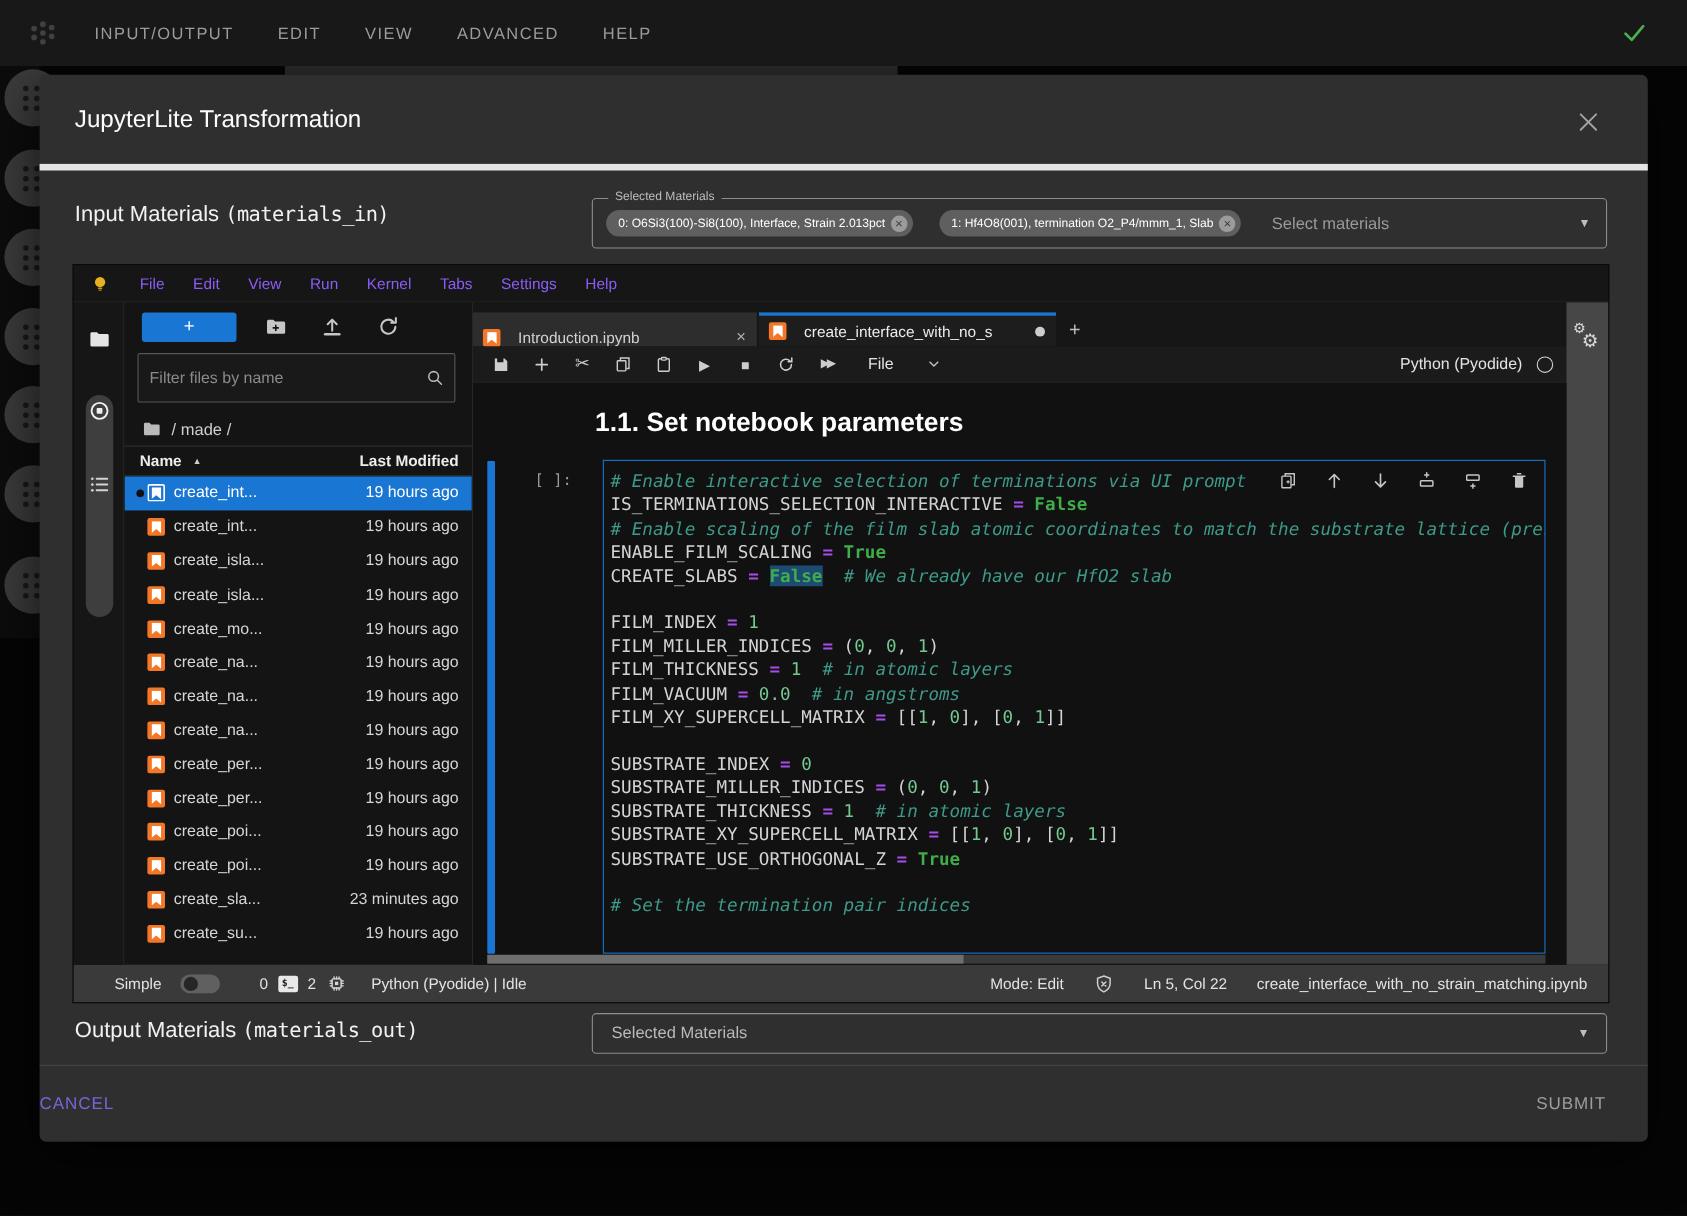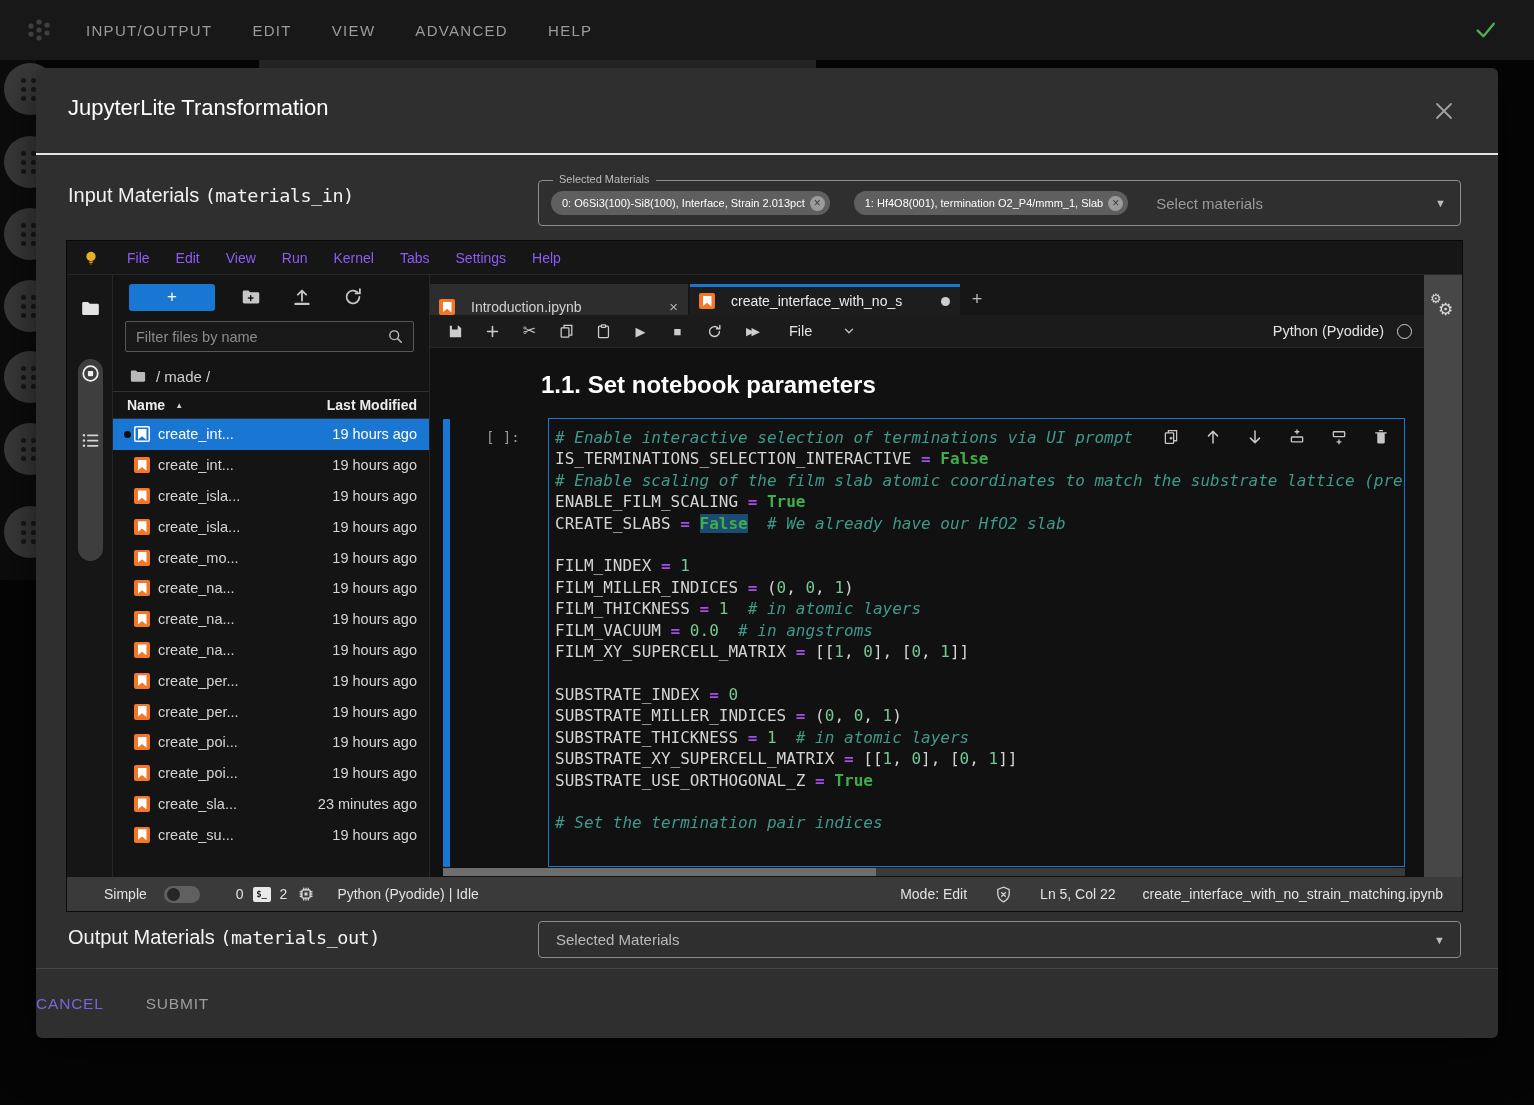--- a/index.html
+++ b/index.html
@@ -19,21 +19,21 @@
 
   
   .bg-strip { position:absolute; left:259px; top:60px; width:557px; height:9px; background:#2b2b2b; z-index:1; }
   .bg-rail { position:absolute; left:0; top:60px; width:36px; height:520px; background:#0c0c0c; z-index:1; }
   .bg-grip { position:absolute; left:4px; width:52px; height:52px; border-radius:50%; background:#3b3b3b; }
   .bg-grip .dots { position:absolute; left:17px; top:15px; width:5px; height:5px; border-radius:50%; background:#191919;
     box-shadow:10px 0 0 #191919, 0 9px 0 #191919, 10px 9px 0 #191919, 0 18px 0 #191919, 10px 18px 0 #191919; }
 
   
   .dialog { position:absolute; left:36px; top:68px; width:1462px; height:970px; background:#2f2f2f; border-radius:6px; z-index:2; box-shadow:0 12px 48px rgba(0,0,0,.65); }
-  .dlg-header { position:absolute; left:0; top:0; right:0; height:87px; border-bottom:2px solid #e5e5e5; }
+  .dlg-header { position:absolute; left:0; top:0; right:0; height:87px; border-bottom:6px solid #e5e5e5; }
   .dlg-title { position:absolute; left:32px; top:27px; font-size:22px; color:#fdfdfd; font-weight:400; }
   .dlg-close { position:absolute; right:42px; top:31px; width:24px; height:24px; color:#a2a2a2; cursor:pointer; }
 
   .section-label { position:absolute; left:32px; font-size:20px; color:#f2f2f2; }
   .section-label .mono { font-size:18.5px; letter-spacing:-0.5px; }
   .input-label { top:116px; }
   .output-label { top:858px; }
 
   .fieldset { position:absolute; left:502px; top:112px; width:923px; height:46px; border:1px solid #8d8d8d; border-radius:4px;
     display:flex; align-items:center; padding:0 14px 0 12px; gap:10px; }
@@ -56,21 +56,21 @@
   .sb-icon { position:absolute; left:13px; width:21px; height:21px; color:#c9c9c9; }
   .sb-folder { top:23px; color:#e4e4e4; }
   .sb-running { top:88px; color:#efefef; }
   .sb-list { top:155px; color:#d4d4d4; }
 
   
   .fb { flex:0 0 316px; background:#141414; display:flex; flex-direction:column; min-height:0; }
   .fb-toolbar { flex:0 0 44px; display:flex; align-items:center; padding-left:16px; }
   .new-launcher { width:86px; height:27px; background:#1976d2; border-radius:3px; color:#fff; display:flex; align-items:center; justify-content:center; font-size:17px; margin-right:25px; cursor:pointer; }
   .fb-tool { width:22px; height:22px; color:#c6c6c6; margin-right:29px; cursor:pointer; }
-  .fb-filter { margin:2px 15px 0 12px; height:31px; border:1px solid #565656; background:#191919; border-radius:2px; display:flex; align-items:center; padding:0 9px 0 10px; }
+  .fb-filter { margin:2px 15px 0 12px; height:45px; border:1px solid #565656; background:#191919; border-radius:2px; display:flex; align-items:center; padding:0 9px 0 10px; }
   .fb-filter input { flex:1; background:transparent; border:none; outline:none; color:#c9c9c9; font-size:14.5px; font-family:"Liberation Sans",sans-serif; }
   .fb-filter input::placeholder { color:#8b8b8b; }
   .search-ic { width:17px; height:17px; color:#b9b9b9; }
   .fb-crumb { margin-top:9px; flex:0 0 30px; display:flex; align-items:center; padding-left:16px; gap:9px; color:#cfcfcf; font-size:15px; }
   .crumb-folder { width:18px; height:18px; color:#b9b9b9; }
   .fb-head { flex:0 0 28px; display:flex; align-items:center; border-top:1px solid #303030; border-bottom:1px solid #303030; padding:0 12px 0 14px; color:#ececec; font-size:14px; font-weight:bold; }
   .fb-head-name { display:flex; align-items:center; gap:10px; cursor:pointer; }
   .sort-ic { font-size:8px; color:#cfcfcf; }
   .fb-head-mod { margin-left:auto; cursor:pointer; }
   .fb-list { flex:1; overflow:hidden; }
@@ -134,21 +134,21 @@
   .toggle .knob { position:absolute; left:3px; top:2px; width:13px; height:13px; border-radius:50%; background:#262626; }
   .sb-count { margin-left:36px; }
   .term-badge { width:18px; height:15px; background:#e9e9e9; border-radius:2px; color:#222; font-size:9px; font-weight:bold; display:flex; align-items:center; justify-content:center; margin:0 9px; }
   .cpu-ic { width:18px; height:18px; color:#d6d6d6; margin-left:10px; }
   .sb-kernel-status { margin-left:22px; }
   .sb-right { margin-left:auto; display:flex; align-items:center; gap:27px; }
   .shield-ic { width:19px; height:19px; color:#cfcfcf; }
 
   
   .output-select { position:absolute; left:502px; top:853px; width:923px; height:37px; border:1px solid #8d8d8d; border-radius:4px; display:flex; align-items:center; padding:0 15px 0 17px; color:#bababa; font-size:15px; cursor:pointer; }
-  .dlg-footer { position:absolute; left:0; right:0; bottom:0; height:70px; border-top:1px solid #454545; display:flex; align-items:center; justify-content:flex-start; padding-right:38px; gap:42px; }
+  .dlg-footer { position:absolute; left:0; right:0; bottom:0; height:70px; border-top:1px solid #454545; display:flex; align-items:center; justify-content:space-between; padding-right:38px; gap:42px; }
   .dlg-btn { background:none; border:none; font-family:"Liberation Sans",sans-serif; font-size:15.5px; font-weight:500; letter-spacing:0.8px; cursor:pointer; }
   .btn-cancel { color:#7a63d8; }
   .btn-submit { color:#9d9d9d; }
 
   svg { display:block; }
 </style>
 </head>
 <body>
 
 <div class="app-bar">

